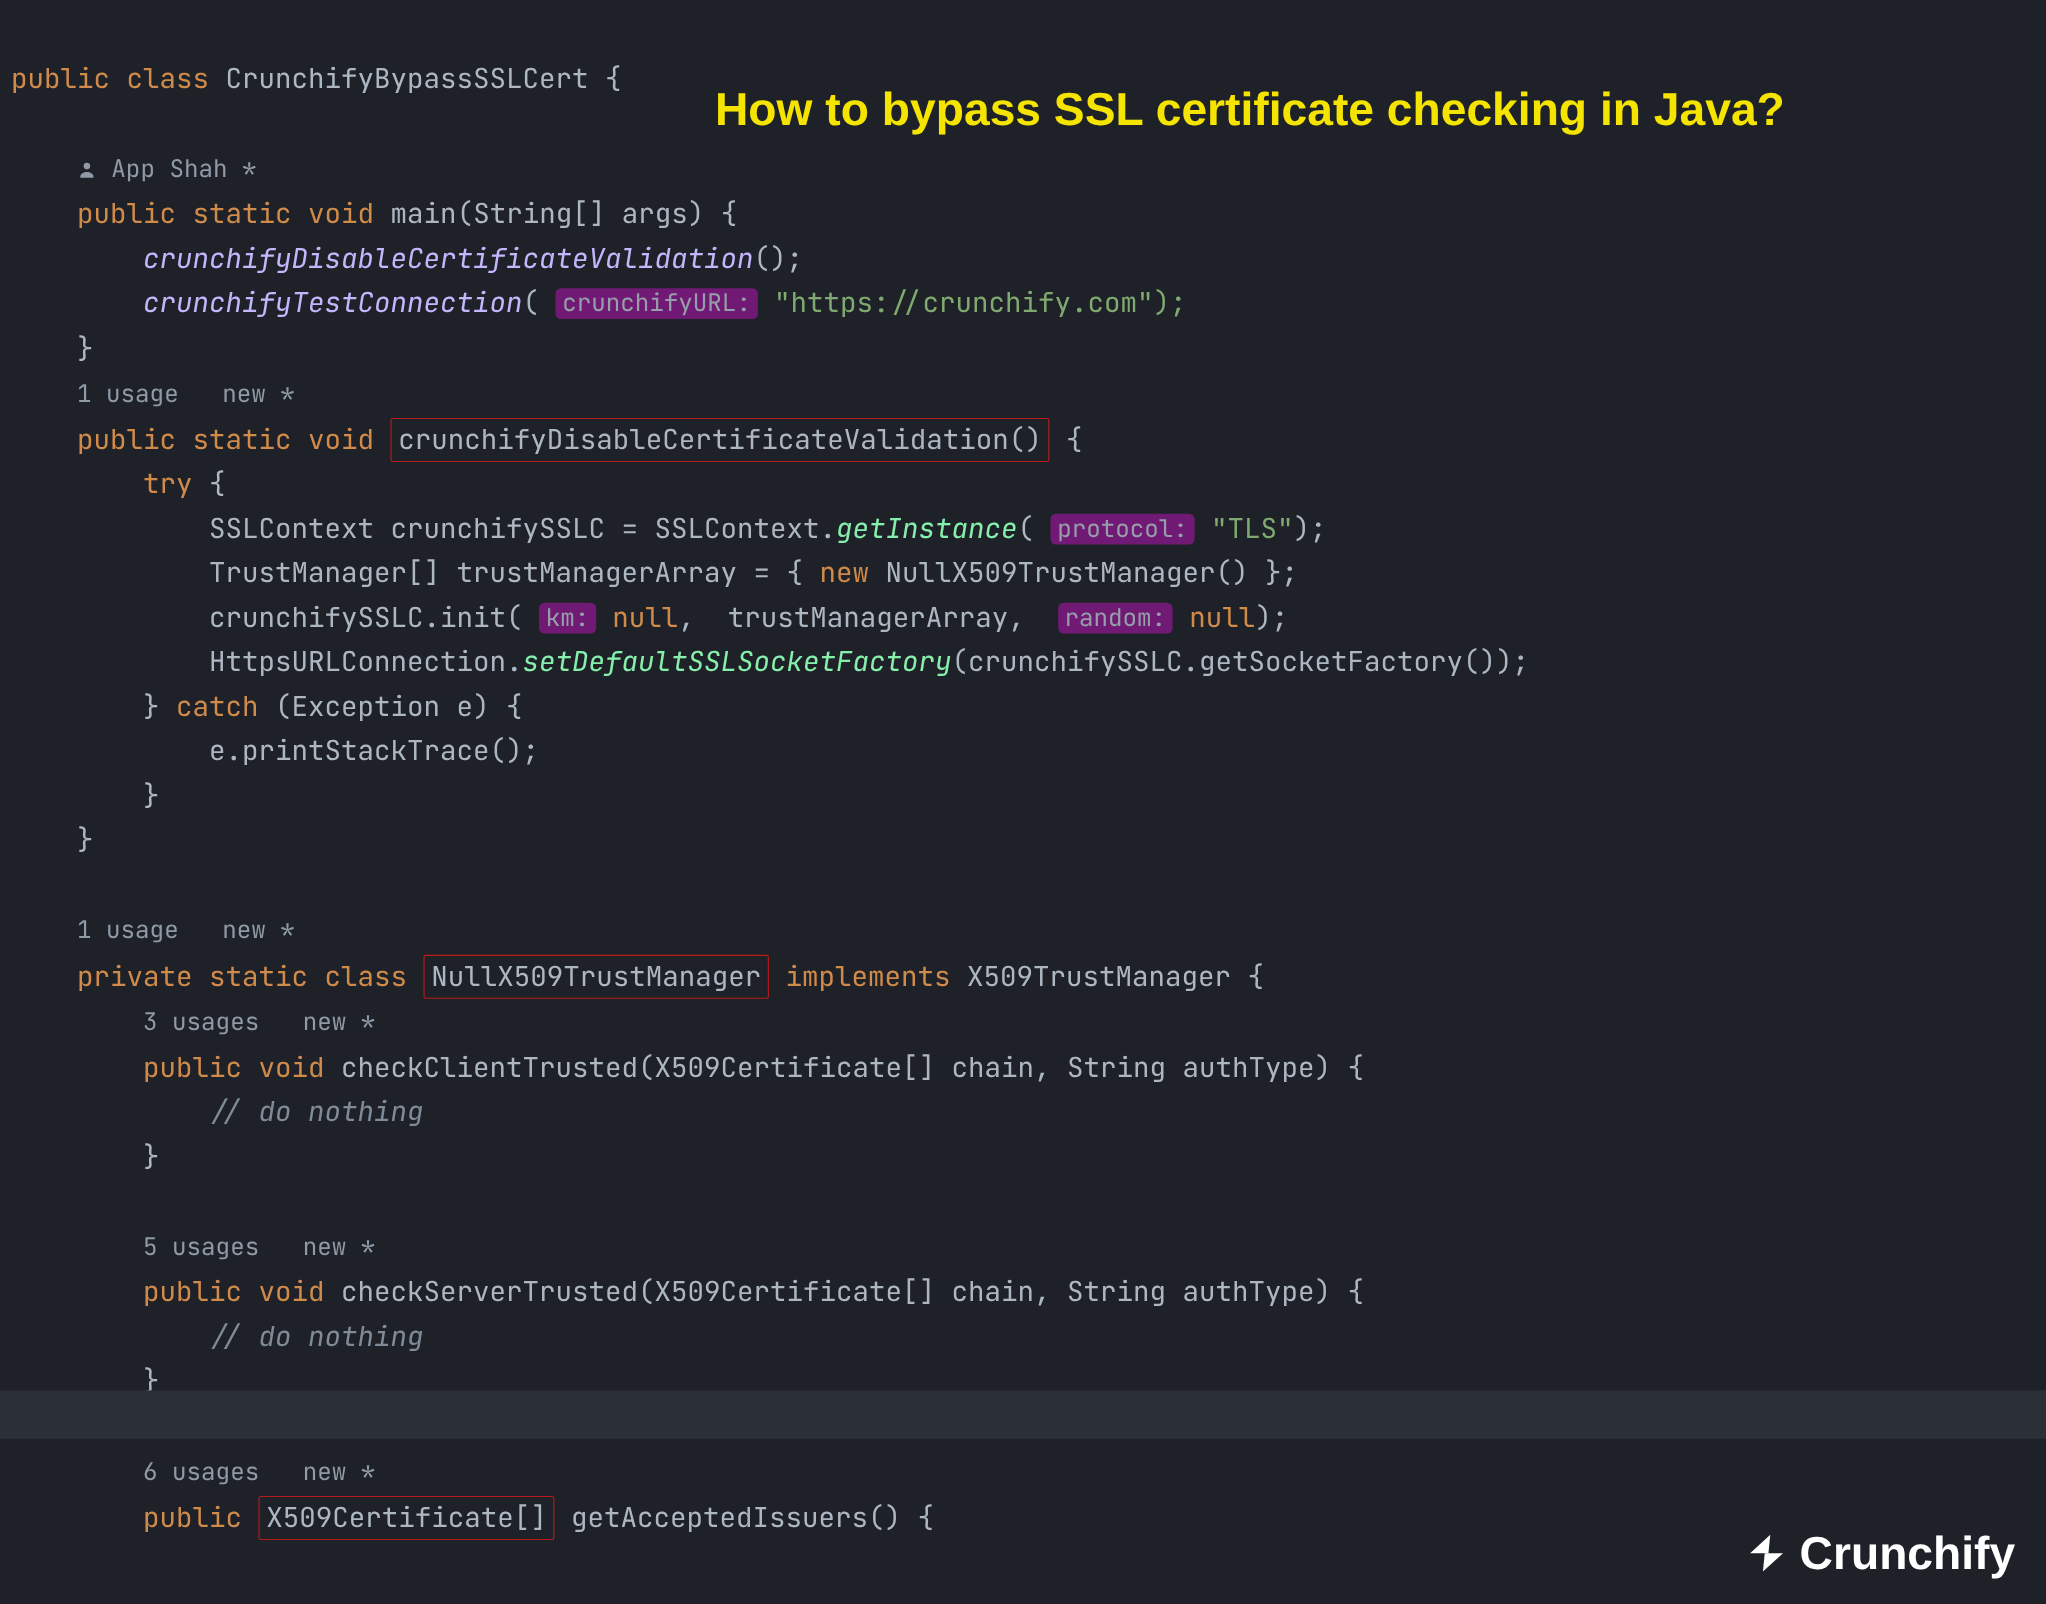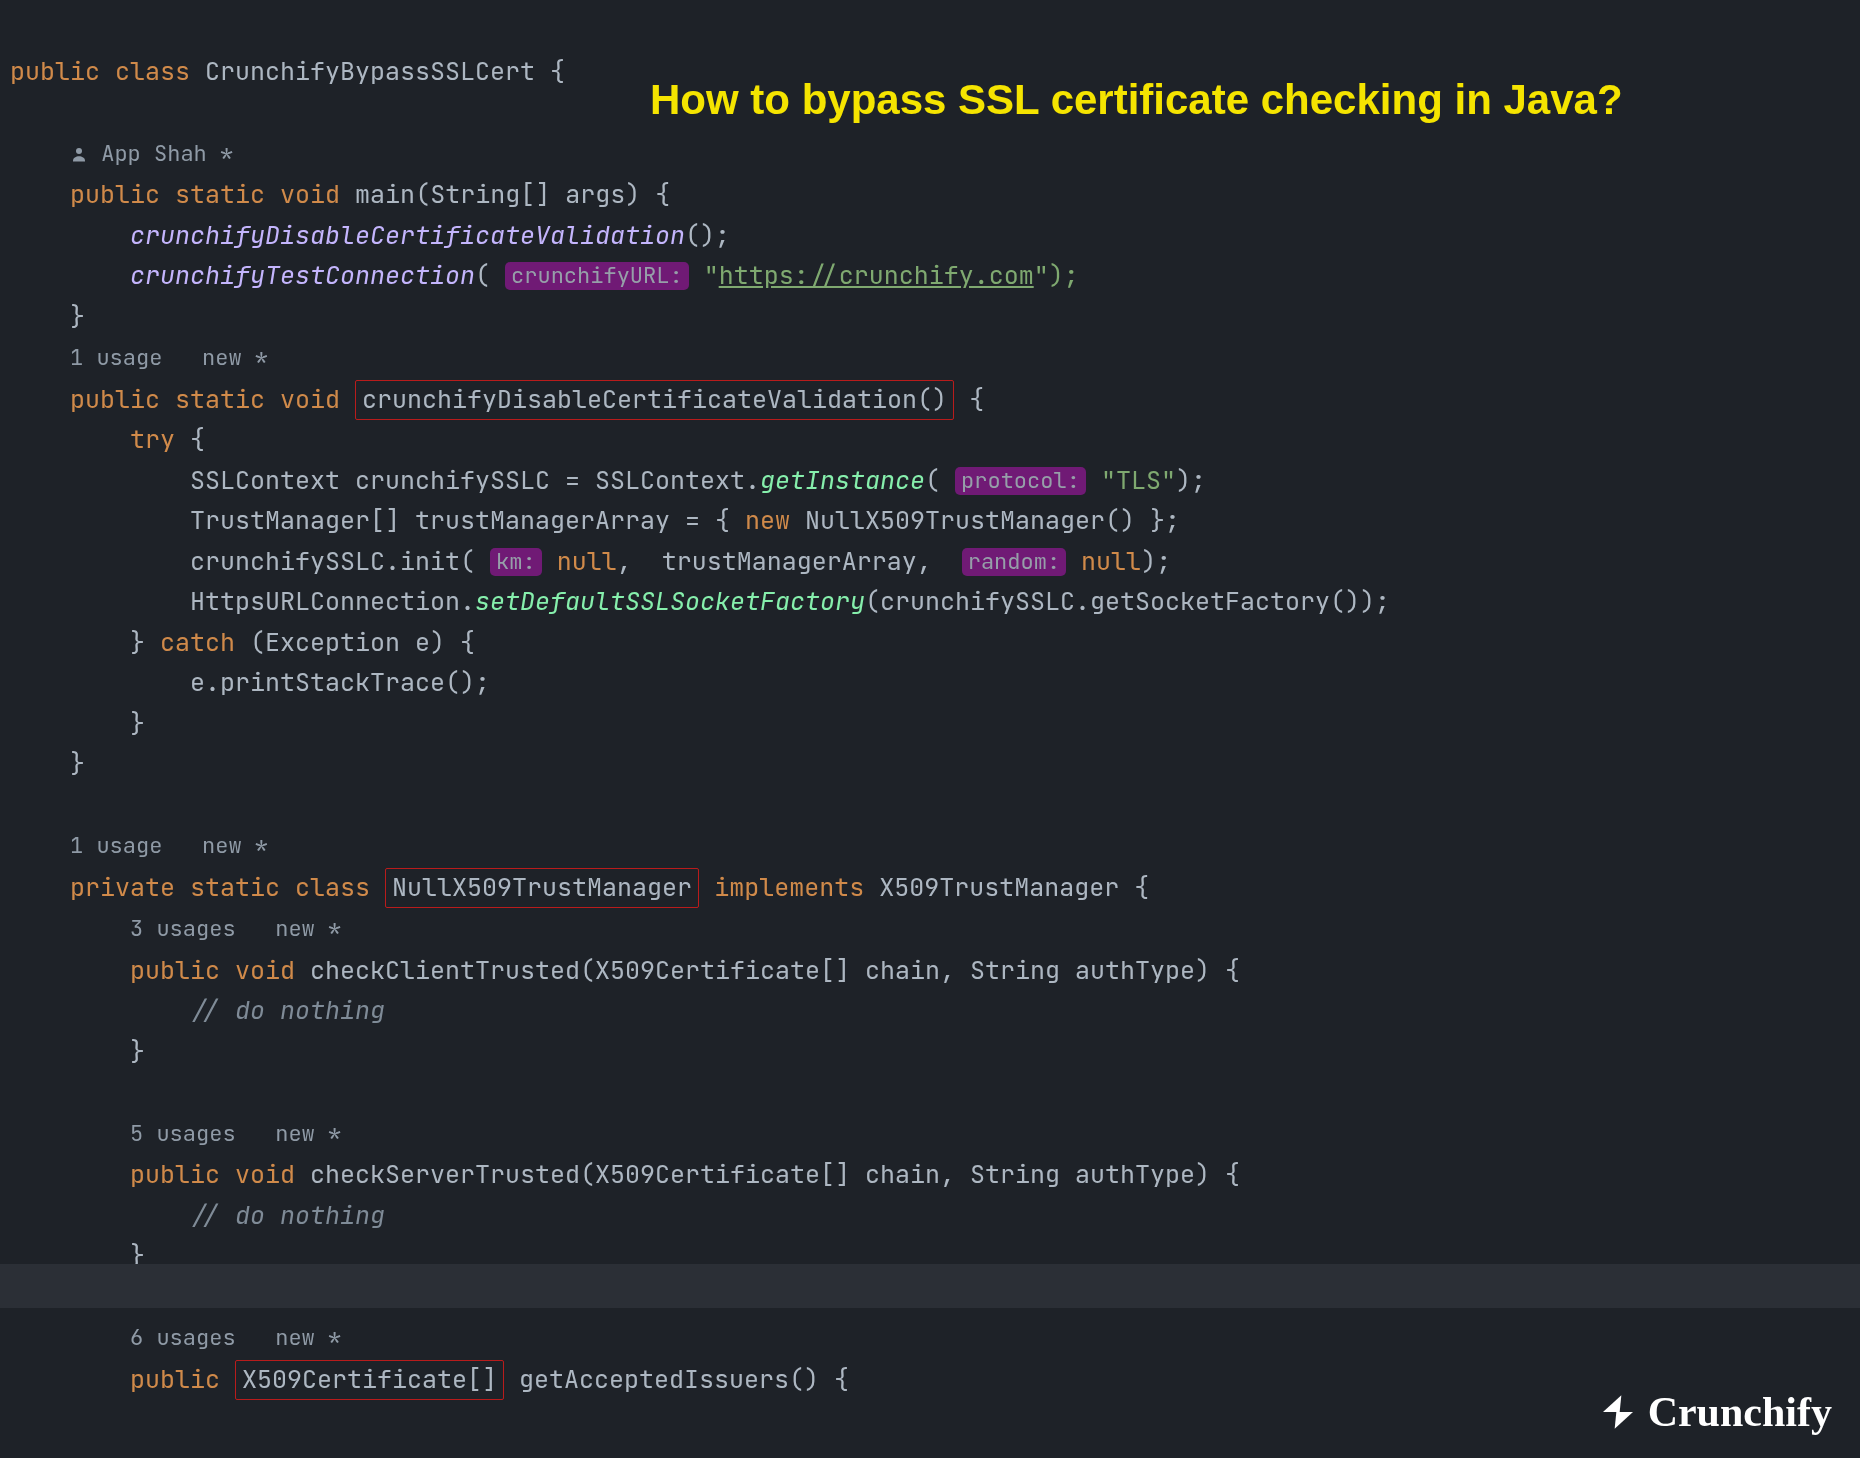--- a/index.html
+++ b/index.html
@@ -14,21 +14,21 @@
   .code{
     padding:10px 0 0 10px;
     line-height:40.5px;
     white-space:pre;
   }
   .kw   {color:#d08a4a;}          
   .ty   {color:#adb7c2;}          
   .fn   {color:#c4b5fd;font-style:italic;} 
   .fnst {color:#86efac;font-style:italic;} 
   .str  {color:#7fa970;}          
-  .link {color:#7fa970;text-decoration:underline;margin-top:32px;}
+  .link {color:#7fa970;margin-top:32px;}
   .cmt  {color:#7f8b97;font-style:italic;}
   .hint {color:#8f9aa6;font-size:22px;}
   .hintbox{
     display:inline-block;
     background:#701a75;
     color:#969fa9;
     border-radius:5px;
     padding:0 6px;
     font-size:22px;
     line-height:28px;
@@ -51,21 +51,21 @@
     font-weight:bold;
     color:#f5e400;
     margin-top:48px;
   }
   .dimband{
     position:absolute;left:0;right:0;top:1264px;height:44px;
     background:#2b2f36;
   }
   .logo{
     position:absolute;right:28px;bottom:22px;
-    font-family:Liberation Serif, serif;
+    font-family:Liberation Sans, sans-serif;
     font-weight:700;font-size:42px;color:#ffffff;
     display:flex;align-items:center;gap:10px;
   }
   .logo svg{width:40px;height:40px;}
 </style>
 </head>
 <body>
 
 <div class="title">How to bypass SSL certificate checking in Java?</div>
 

